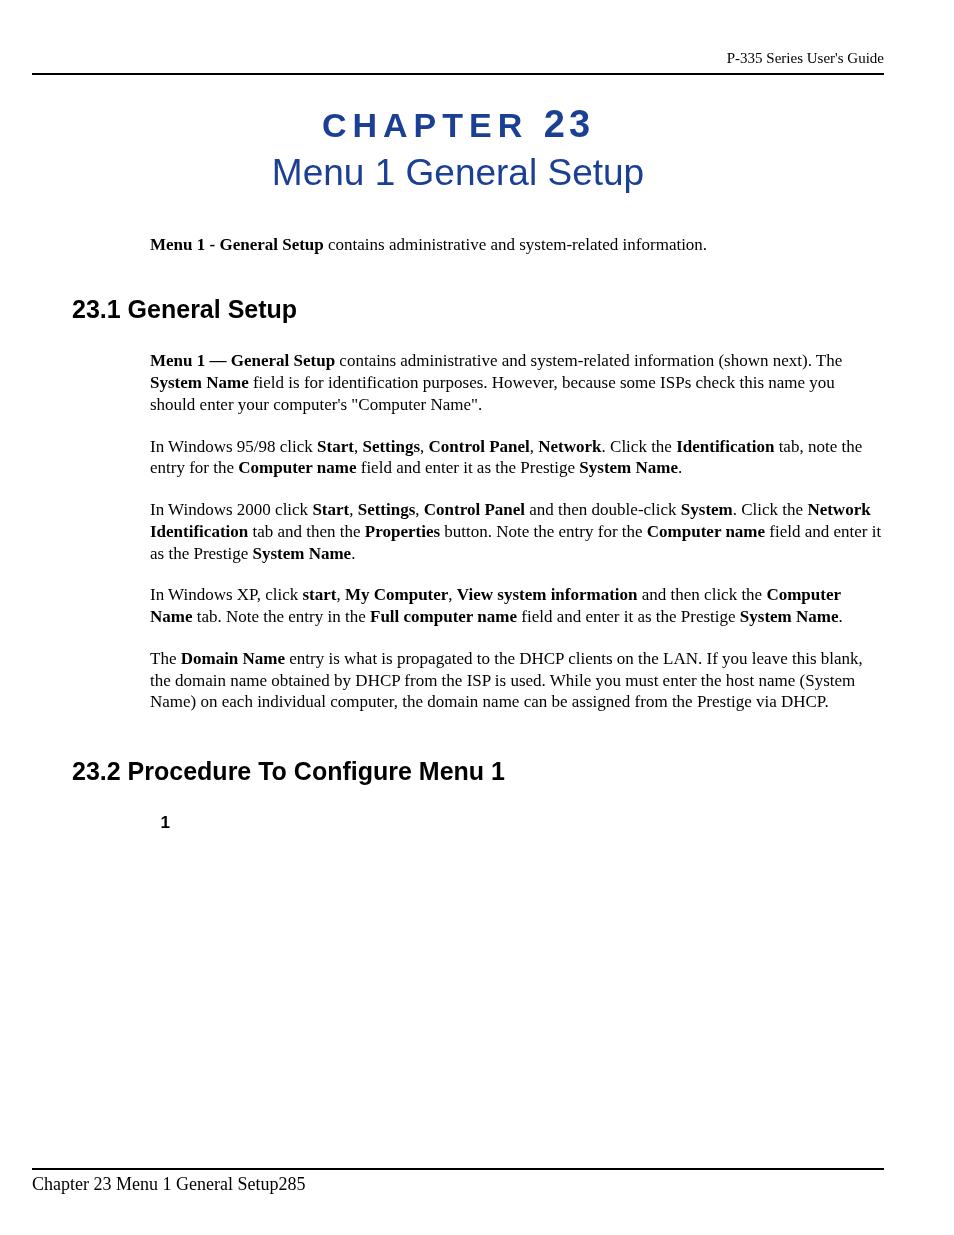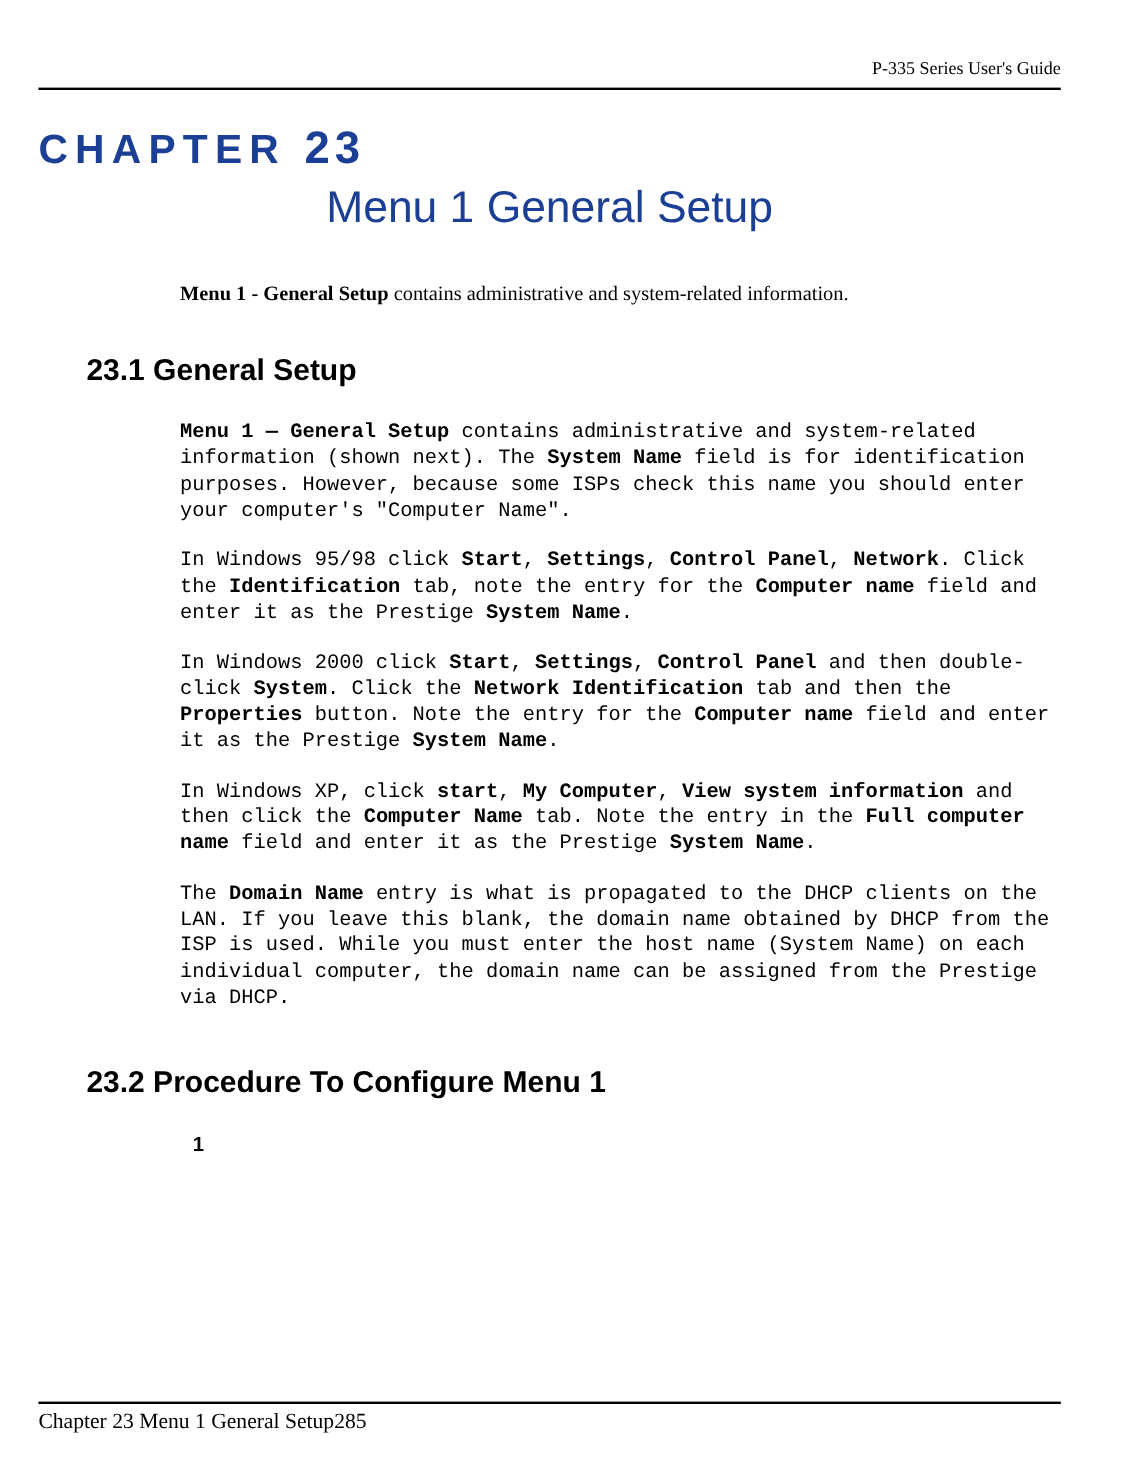--- a/index.html
+++ b/index.html
@@ -25,21 +25,21 @@
   }
   .rule {
     border: none;
     border-top: 2px solid #000;
     margin: 0;
   }
   .chapter-label {
     font-family: Arial, Helvetica, sans-serif;
     color: #1b3f94;
     font-weight: bold;
-    text-align: left;
+    text-align: center;
     letter-spacing: 6px;
     font-size: 34px;
     margin-top: 28px;
   }
   .chapter-label .num {
     letter-spacing: 4px;
     font-size: 38px;
   }
   .chapter-title {
     font-family: Arial, Helvetica, sans-serif;
@@ -63,21 +63,20 @@
     margin: 0 0 26px 40px;
   }
   .body-block {
     margin-left: 118px;
     margin-right: 0;
   }
   .para {
     font-size: 17px;
     line-height: 1.28;
     margin: 0 0 20px 0;
-    font-family: Liberation Mono, monospace;
   }
   .b { font-weight: bold; }
   .proc-list {
     margin-left: 118px;
   }
   .proc-item {
     font-size: 17px;
     line-height: 1.28;
     display: flex;
   }

